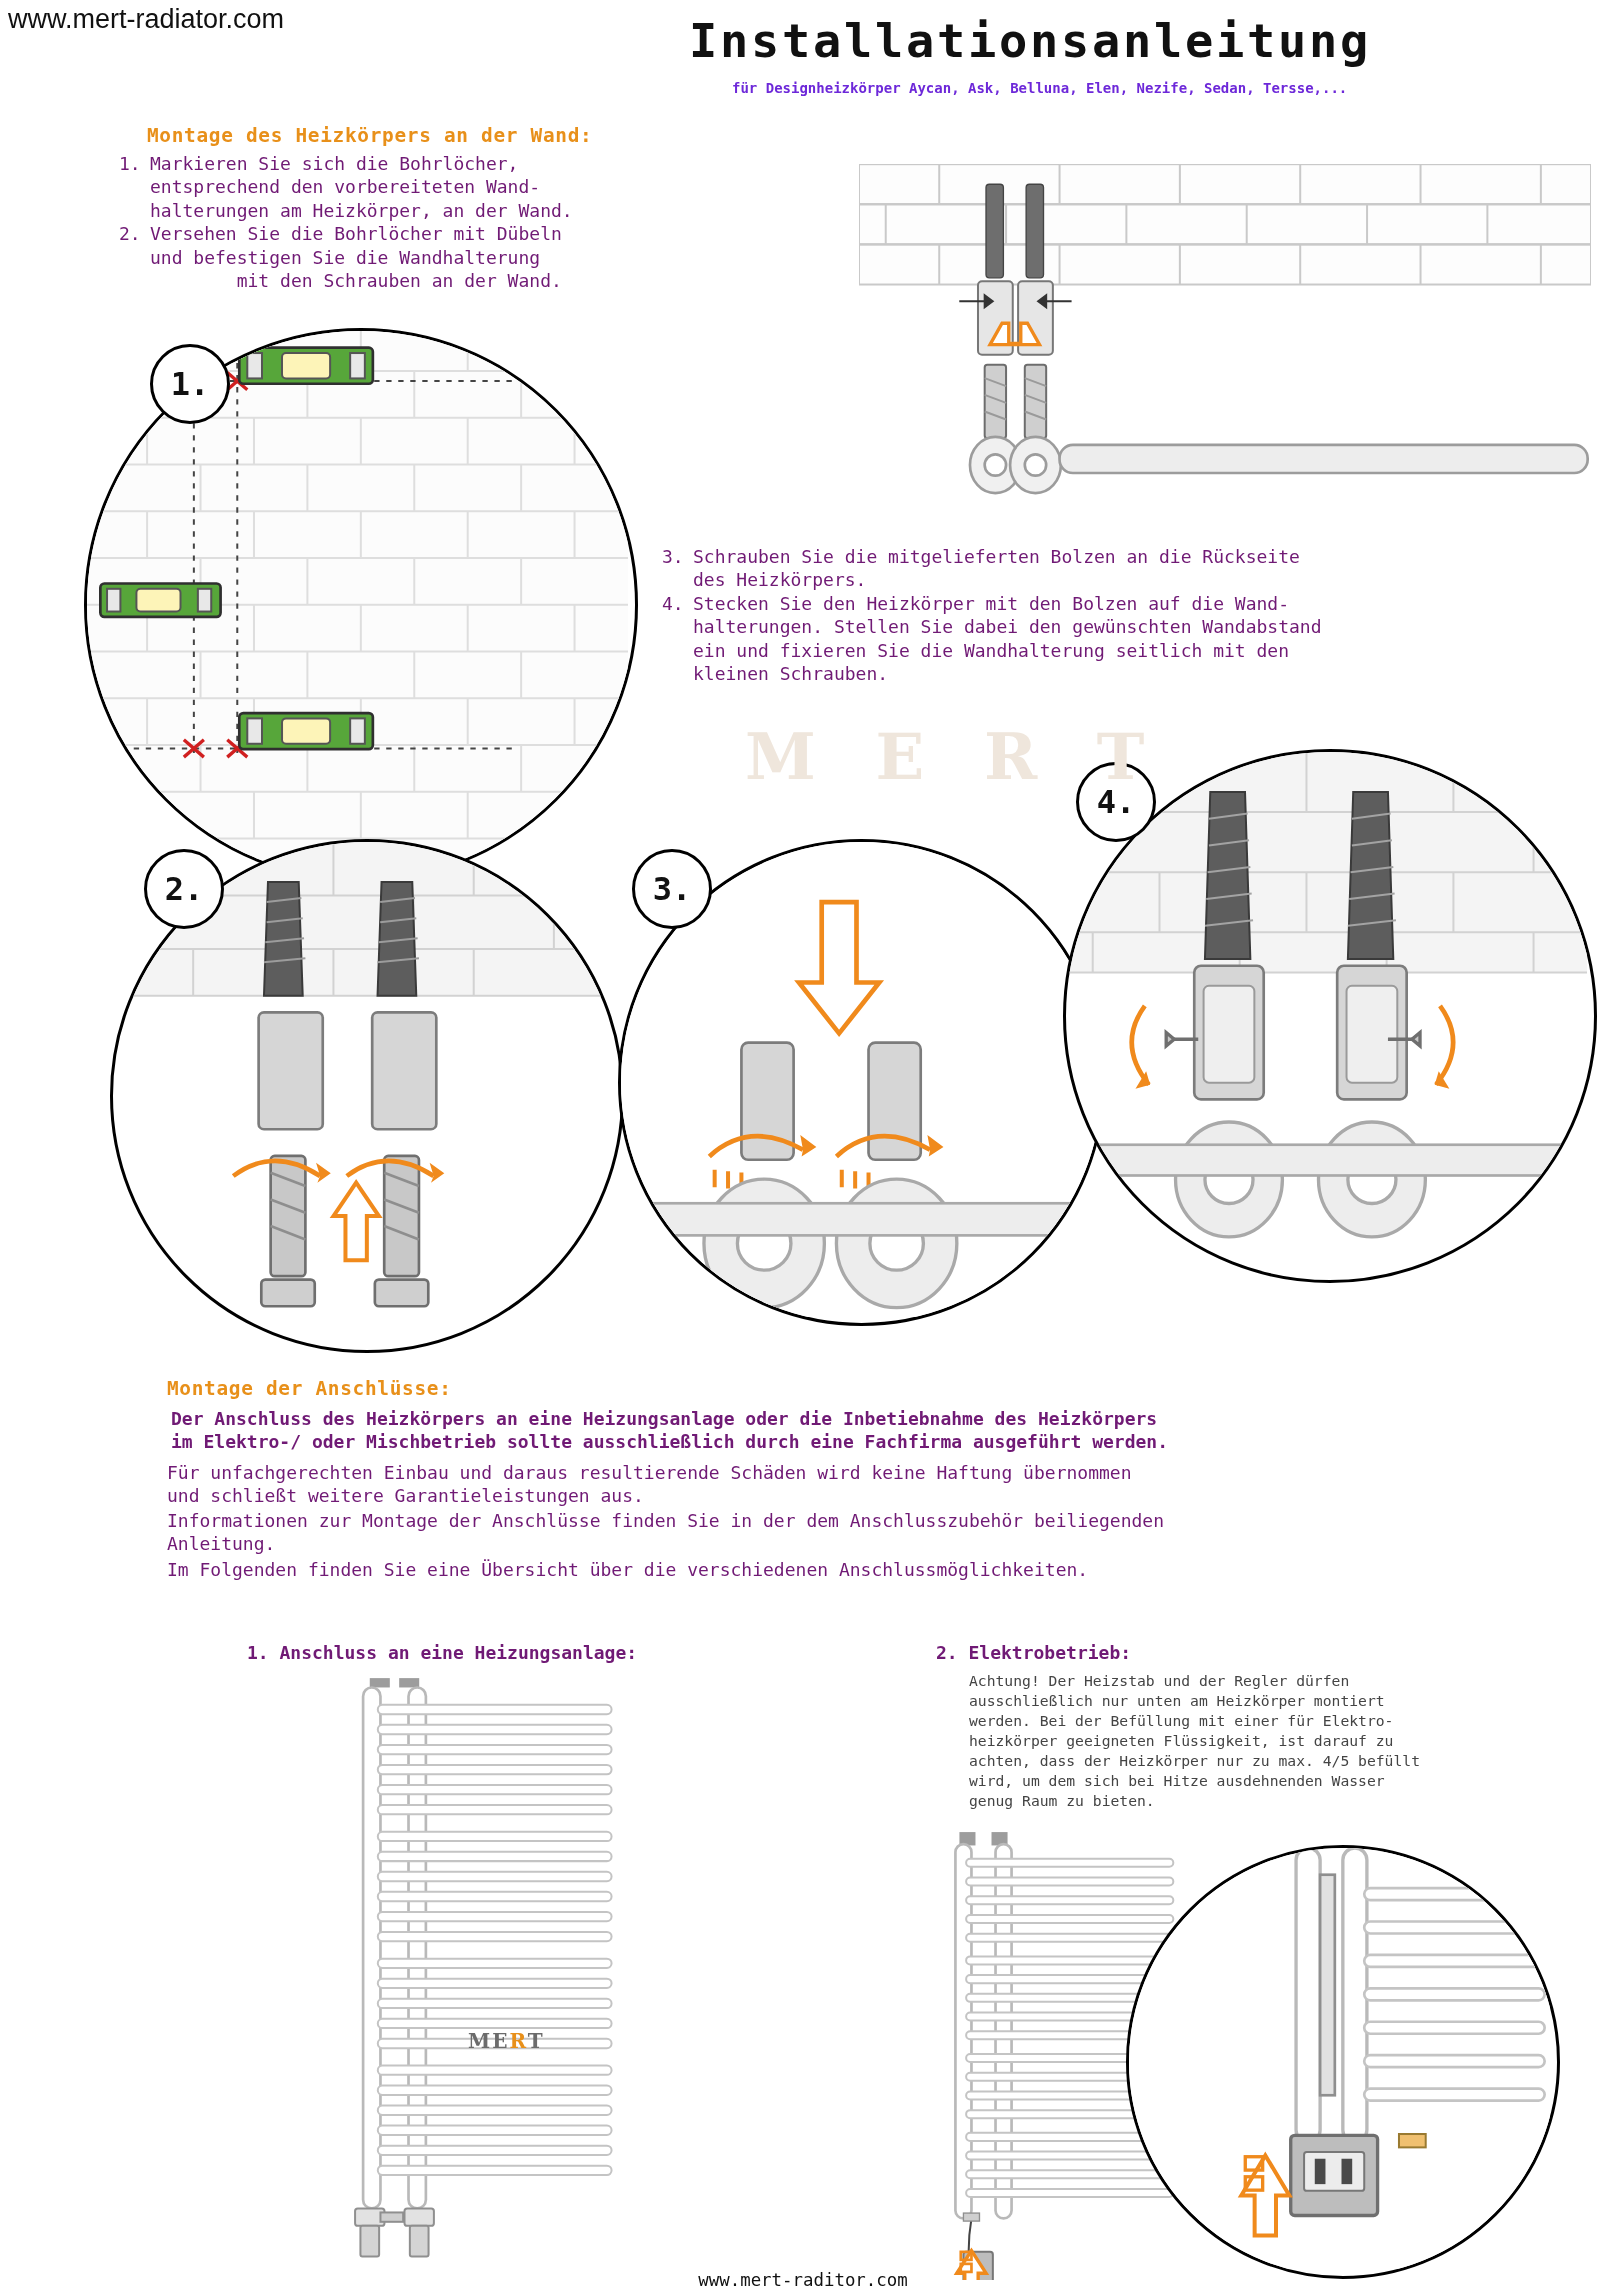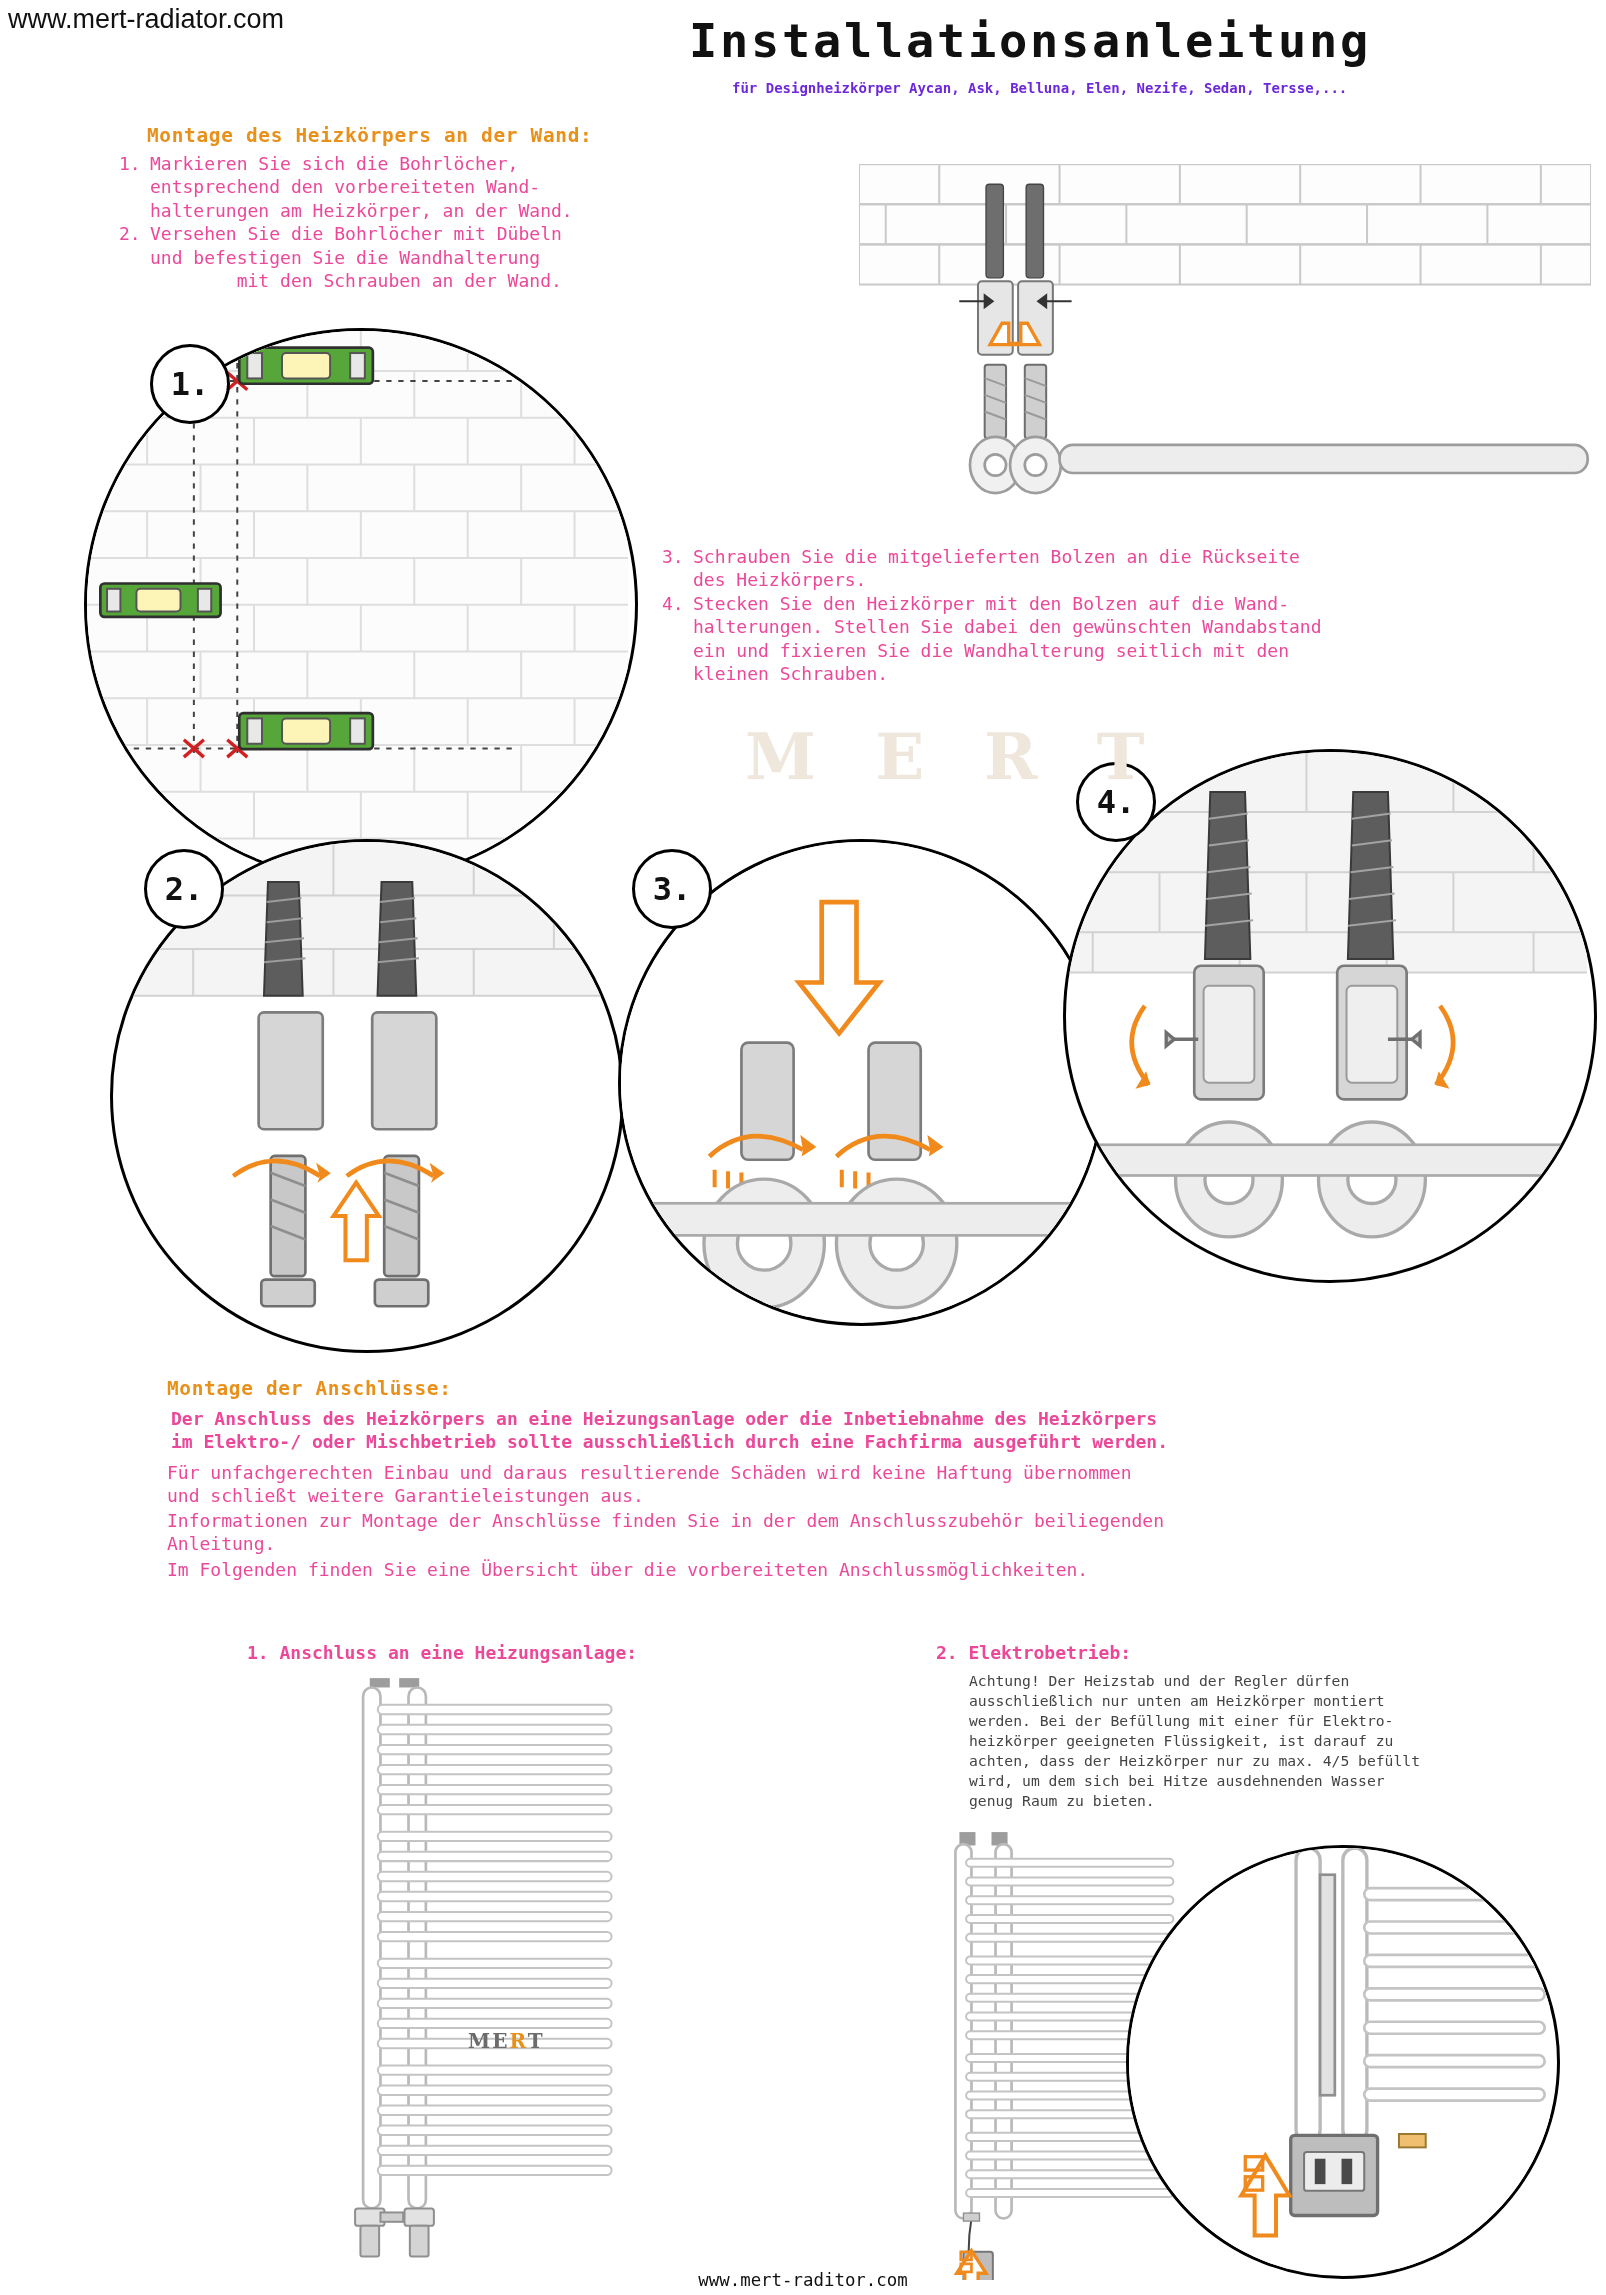--- a/index.html
+++ b/index.html
@@ -8,21 +8,21 @@
     font-family:"DejaVu Sans Mono","Liberation Mono",monospace;
     color:#111;
   }
   .abs{position:absolute;}
   
   #site-url{left:8px;top:4px;font-family:"Liberation Sans",sans-serif;font-size:27px;color:#111;}
   #doc-title{left:689px;top:13.4px;font-size:47px;font-weight:bold;letter-spacing:2.7px;color:#111;}
   #doc-subtitle{left:732px;top:80px;font-size:14px;font-weight:bold;color:#6d28d9;}
   
   .section-head{color:#E8901A;font-weight:bold;font-size:19.4px;letter-spacing:0.7px;}
-  .body-txt{font-size:18px;line-height:23.4px;color:#ec4899;}
+  .body-txt{font-size:18px;line-height:23.4px;color:#701a75;}
   .body-bold{font-weight:bold;}
   .num{display:inline-block;width:31px;}
   
   .circle{border:3.3px solid #000;border-radius:50%;background:#fff;overflow:hidden;}
   .small-circle{
     border:3.3px solid #000;border-radius:50%;background:#fff;
     display:flex;align-items:center;justify-content:center;
     font-size:32px;font-weight:bold;font-family:"DejaVu Sans Mono",monospace;
   }
   
@@ -410,21 +410,21 @@
 </div>
 <div class="abs body-txt" style="left:167px;top:1461px;width:1377px;">
   <div>Für unfachgerechten Einbau und daraus resultierende Schäden wird keine Haftung übernommen</div>
   <div>und schließt weitere Garantieleistungen aus.</div>
 </div>
 <div class="abs body-txt" style="left:167px;top:1509px;width:1377px;">
   <div>Informationen zur Montage der Anschlüsse finden Sie in der dem Anschlusszubehör beiliegenden</div>
   <div>Anleitung.</div>
 </div>
 <div class="abs body-txt" style="left:167px;top:1558px;width:1377px;">
-  <div>Im Folgenden finden Sie eine Übersicht über die vorbereiteten Anschlussmöglichkeiten.</div>
+  <div>Im Folgenden finden Sie eine Übersicht über die verschiedenen Anschlussmöglichkeiten.</div>
 </div>
 
 <div class="abs body-txt body-bold" style="left:247px;top:1641px;">1. Anschluss an eine Heizungsanlage:</div>
 <div class="abs body-txt body-bold" style="left:936px;top:1641px;">2. Elektrobetrieb:</div>
 
 <div class="abs" style="left:969px;top:1671px;width:602px;font-size:14.7px;line-height:20px;color:#444;">
   <div>Achtung! Der Heizstab und der Regler dürfen</div>
   <div>ausschließlich nur unten am Heizkörper montiert</div>
   <div>werden. Bei der Befüllung mit einer für Elektro-</div>
   <div>heizkörper geeigneten Flüssigkeit, ist darauf zu</div>

